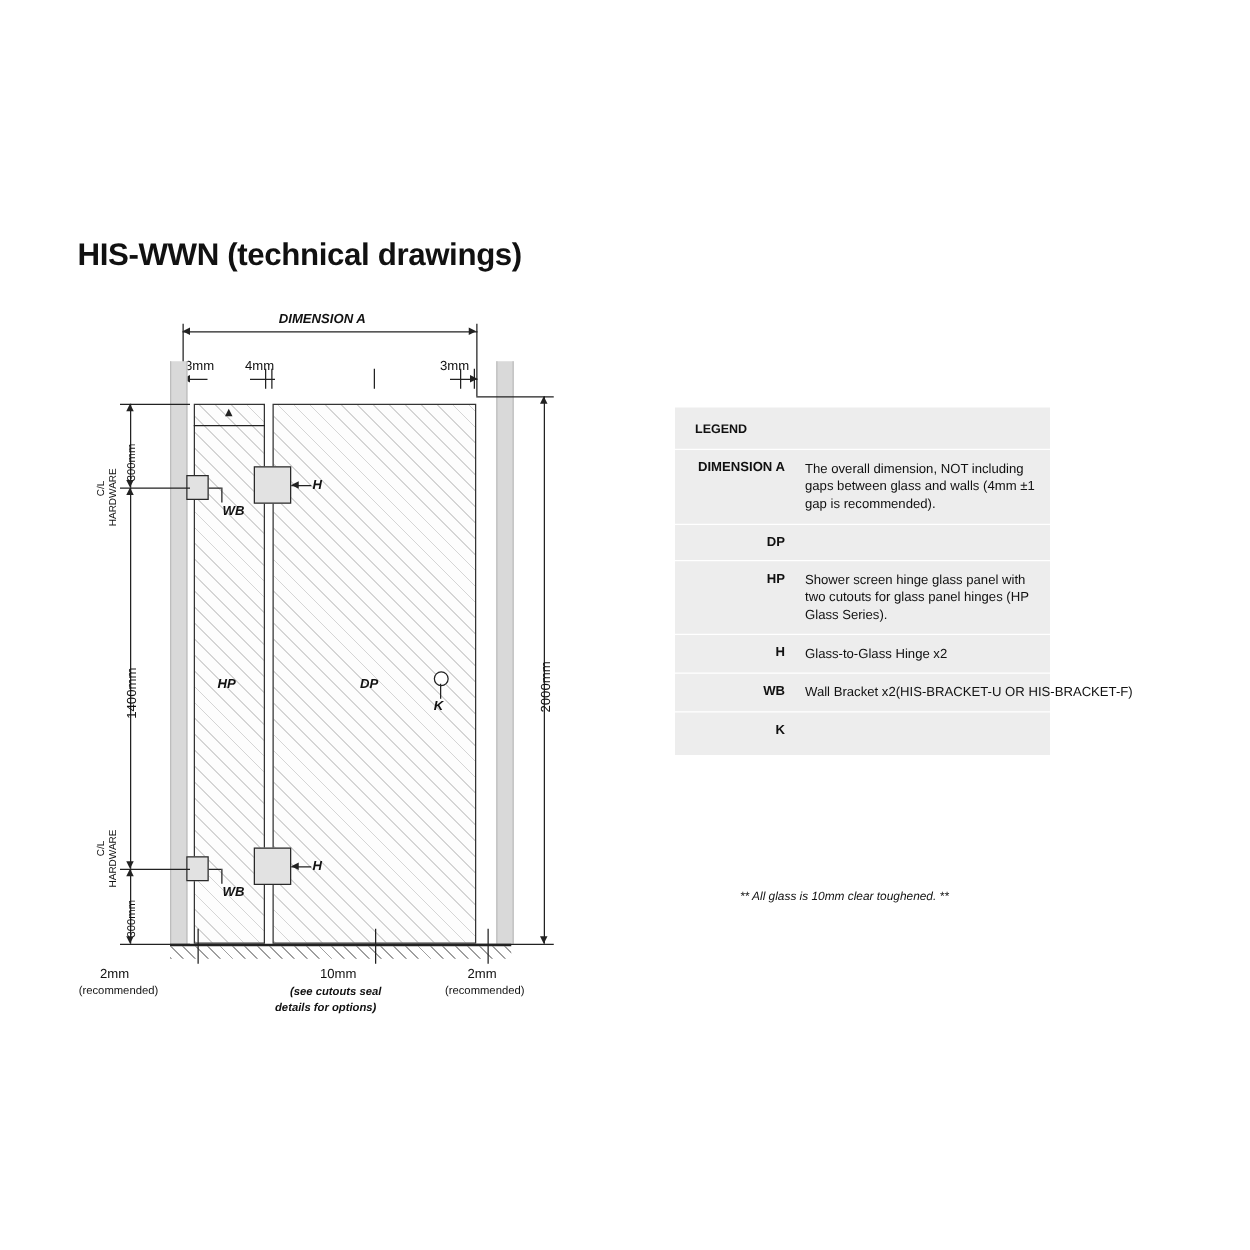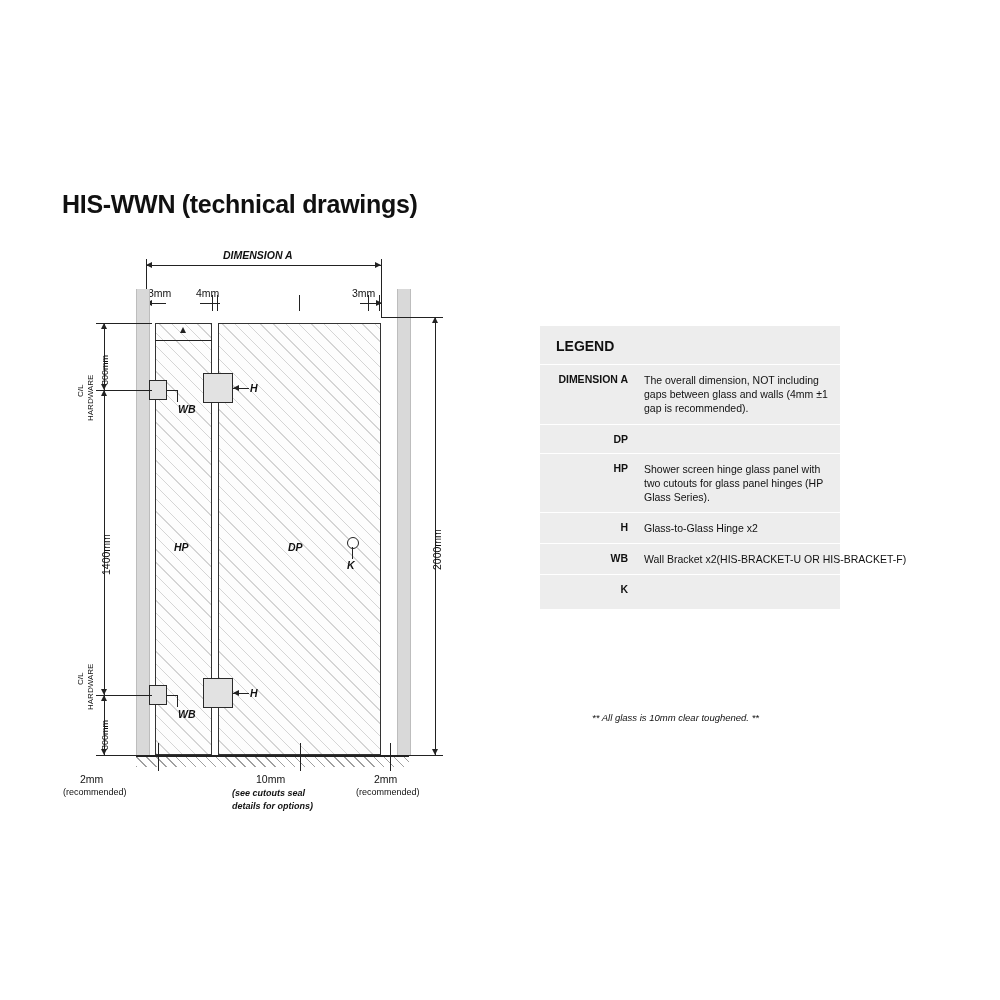--- a/index.html
+++ b/index.html
@@ -126,21 +126,21 @@
 
   
   #legend {
     position: absolute;
     left: 540px;
     top: 326px;
     width: 300px;
     background: #ededed;
   }
   #legend .legend-title {
-    font-size: 14px;
+    font-size: 10px;
     font-weight: bold;
     padding: 12px 0 10px 16px;
     color: #111;
     border-bottom: 1px solid #ffffff;
   }
   .legend-row {
     display: flex;
     border-bottom: 1px solid #ffffff;
     min-height: 28px;
   }
@@ -280,21 +280,21 @@
 
   <div class="line vline" style="left:98px; top:498px; height:28px;"></div>
   <div class="line vline" style="left:240px; top:498px; height:28px;"></div>
   <div class="line vline" style="left:330px; top:498px; height:28px;"></div>
 
   <div class="lbl" style="left:20px; top:528px;">2mm</div>
   <div class="lbl small" style="left:3px; top:542px;">(recommended)</div>
 
   <div class="lbl" style="left:196px; top:528px;">10mm</div>
   <div class="lbl small ital" style="left:172px; top:543px;">(see cutouts seal</div>
-  <div class="lbl small ital" style="left:172px; top:556px;">details for options)</div>
+  <div class="lbl small ital" style="left:160px; top:556px;">details for options)</div>
 
   <div class="lbl" style="left:314px; top:528px;">2mm</div>
   <div class="lbl small" style="left:296px; top:542px;">(recommended)</div>
 
 </div>
 
 <div id="legend">
   <div class="legend-title">LEGEND</div>
 
   <div class="legend-row">

